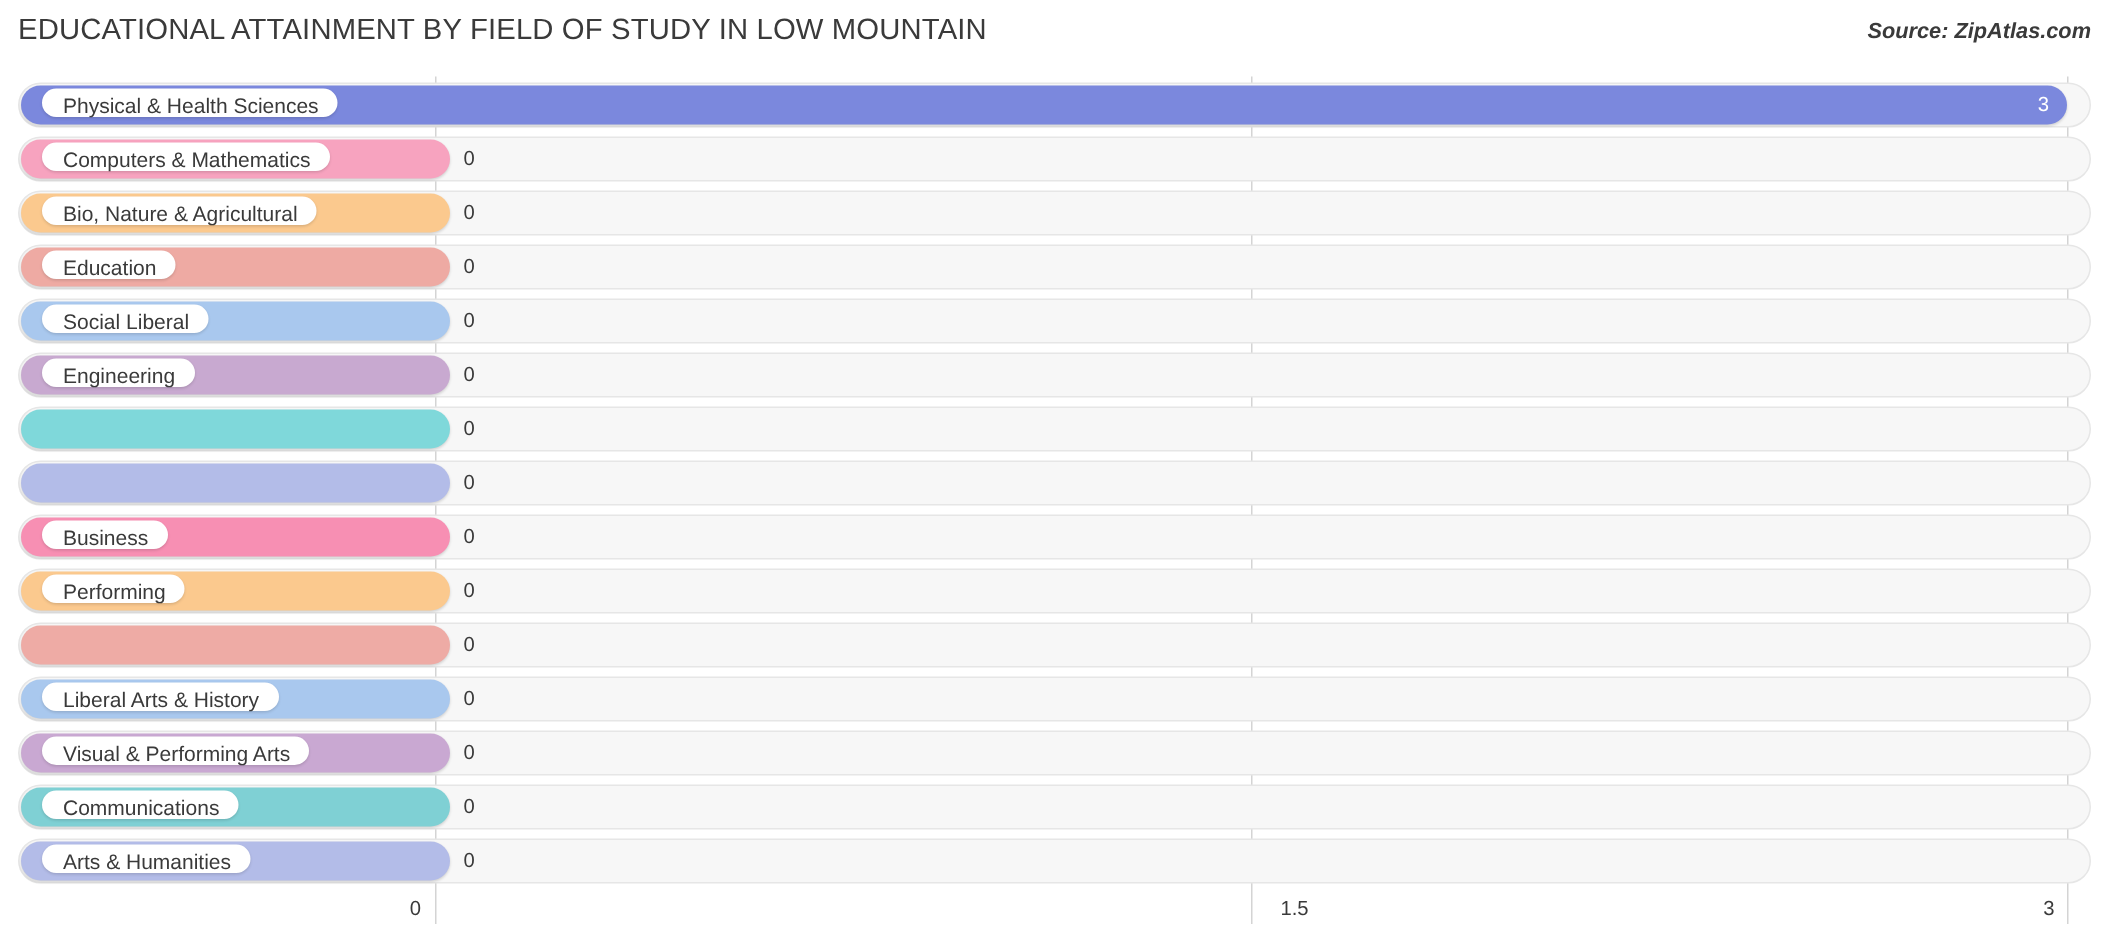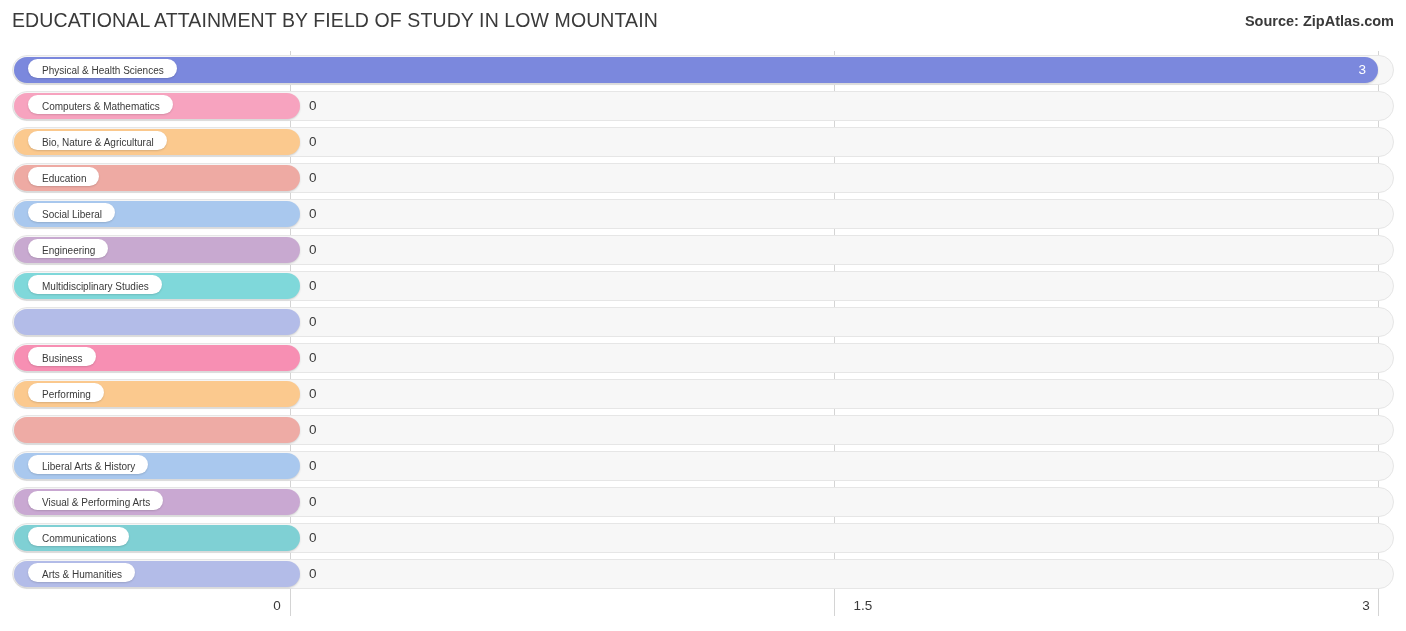--- a/index.html
+++ b/index.html
@@ -27,20 +27,21 @@
     font-size: 19.5px;
     color: #3a3a3a;
     letter-spacing: 0.1px;
     white-space: nowrap;
   }
   .source {
     position: absolute;
     right: 12px;
     top: 13px;
     font-size: 14.5px;
+    font-style: italic;
     font-weight: bold;
     color: #3a3a3a;
     white-space: nowrap;
   }
   
   .plot {
     position: absolute;
     left: 0;
     top: 51px;
     width: 1406px;
@@ -89,21 +90,21 @@
   }
   .label-pill {
     position: absolute;
     left: 28px;
     top: 3.5px;
     height: 19px;
     background: #ffffff;
     border-radius: 12px;
     padding: 0 13px 0 14px;
     line-height: 23px;
-    font-size: 10px;
+    font-size: 14px;
     color: #3a3a3a;
     white-space: nowrap;
     box-shadow: 0 1px 2px rgba(0,0,0,0.14);
   }
   .value-out {
     position: absolute;
     top: 0;
     height: 30px;
     line-height: 30px;
     font-size: 13.5px;
@@ -180,21 +181,20 @@
       <div class="row" style="top: 184px;">
         <div class="track"></div>
         <div class="bar" style="width: 286px; background: rgb(200, 169, 208);"></div>
         <div class="value-out" style="left: 309px;">0</div>
         <div class="label-pill">Engineering</div>
       </div>
       <div class="row" style="top: 220px;">
         <div class="track"></div>
         <div class="bar" style="width: 286px; background: rgb(127, 216, 218);"></div>
         <div class="value-out" style="left: 309px;">0</div>
-        <div class="label-pill">Multidisciplinary Studies</div>
       </div>
       <div class="row" style="top: 256px;">
         <div class="track"></div>
         <div class="bar" style="width: 286px; background: rgb(179, 188, 232);"></div>
         <div class="value-out" style="left: 309px;">0</div>
       </div>
       <div class="row" style="top: 292px;">
         <div class="track"></div>
         <div class="bar" style="width: 286px; background: rgb(247, 143, 179);"></div>
         <div class="value-out" style="left: 309px;">0</div>

